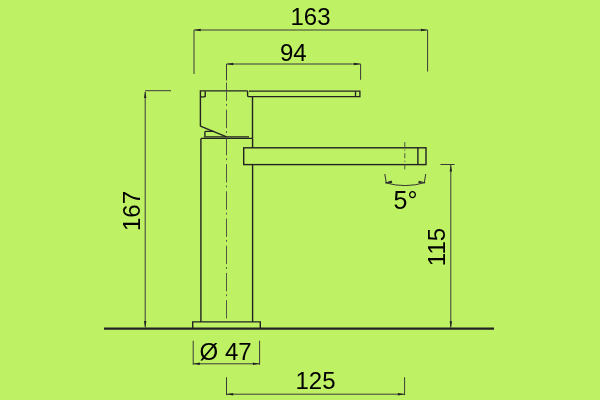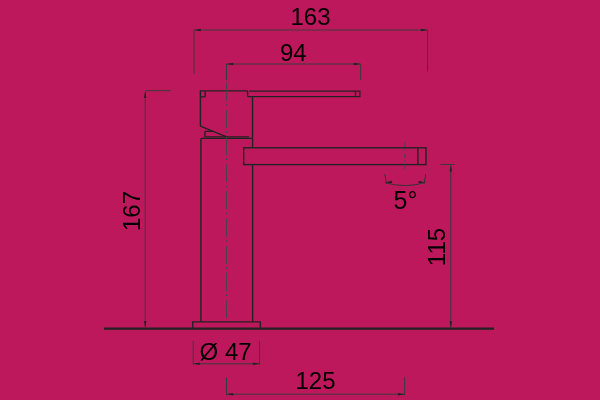--- a/index.html
+++ b/index.html
@@ -1,16 +1,16 @@
 <!DOCTYPE html>
 <html><head>
 <meta charset="utf-8">
 <style>
   html,body{margin:0;padding:0;background:#ffffff;}
-  .page{width:600px;height:400px;position:relative;background:#be185d;overflow:hidden;}
+  .page{width:600px;height:400px;position:relative;background:#bef264;overflow:hidden;}
   svg{display:block;}
   text{font-family:"Liberation Sans",sans-serif;fill:#000000;}
 </style>
 </head>
 <body>
 <div class="page">
 <svg width="600" height="400" viewBox="0 0 600 400">
 
 <g stroke="#222" stroke-width="1.4" fill="none">
   <path d="M200.4,126.2 L200.4,90.9 L247.6,90.9"></path>

